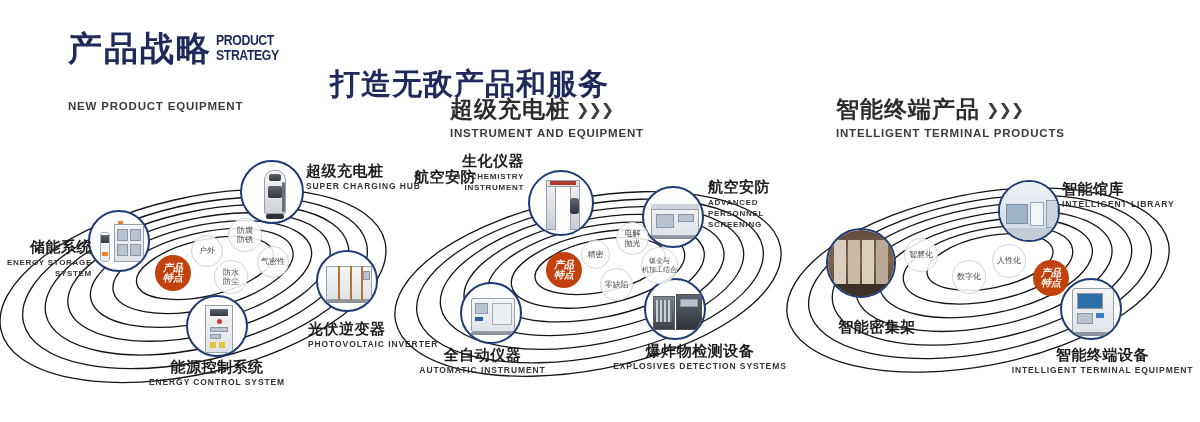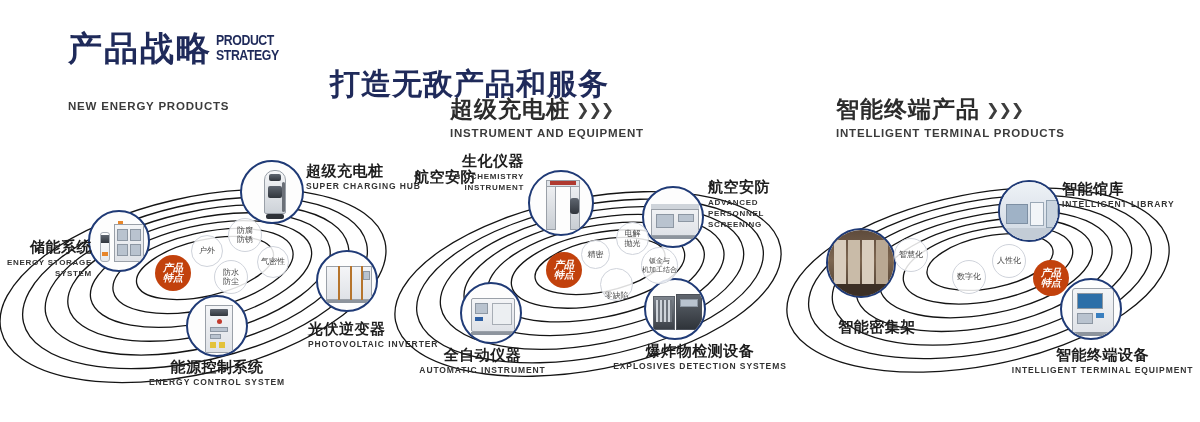--- a/index.html
+++ b/index.html
@@ -69,21 +69,21 @@
 <div id="header">
   <div class="hdr-cn">产品战略</div>
   <div class="hdr-en">
     <span>PRODUCT</span>
     <span>STRATEGY</span>
   </div>
   <div class="hdr-slogan">打造无敌产品和服务</div>
 </div>
 
 <div class="sec-title" style="left:68px;top:96px;">
-  <div class="sec-en">NEW ENERGY PRODUCTS</div>
+  <div class="sec-en">NEW PRODUCT EQUIPMENT</div>
 </div>
 
 <div class="sec-title" style="left:450px;top:96px;">
   <div class="sec-cn">
     <span>超级充电桩</span><span class="chev">❯❯❯</span>
   </div>
   <div class="sec-en">INSTRUMENT AND EQUIPMENT</div>
 </div>
 
 <div class="sec-title" style="left:836px;top:96px;">
@@ -270,21 +270,21 @@
       <span>特点</span>
     </div>
   </div>
   <div class="feat" style="left:181px;top:90px;width:29px;height:29px;">
     <div><span>精密</span></div>
   </div>
   <div class="feat" style="left:216px;top:72px;width:33px;height:33px;">
     <div><span>电解</span><br>
          <span>抛光</span></div>
   </div>
-  <div class="feat" style="left:200px;top:118px;width:33px;height:33px;align-items:flex-end;">
+  <div class="feat" style="left:200px;top:118px;width:33px;height:33px;">
     <div><span>零缺陷</span></div>
   </div>
   <div class="feat" style="left:241px;top:97px;width:37px;height:37px;font-size:7px;line-height:8.5px;">
     <div><span>钣金与</span><br>
          <span>机加工结合</span></div>
   </div>
 </div>
 
 <div class="cluster" style="left:790px;width:410px;">
 
@@ -335,21 +335,21 @@
       <div class="dev scr" style="left:15px;top:33px;width:16px;height:11px;"></div>
       <div class="dev" style="left:34px;top:33px;width:8px;height:5px;background:#3a7fbf;"></div>
       <div class="dev" style="left:10px;top:52px;width:42px;height:4px;background:#8d949d;"></div>
     </div>
   </div>
   <div class="lab c" style="left:215px;top:196px;width:195px;">
     <div class="cn">智能终端设备</div>
     <div class="en">INTELLIGENT TERMINAL EQUIPMENT</div>
   </div>
 
-  <div class="feat" style="left:104px;top:88px;width:34px;height:34px;">
+  <div class="feat" style="left:114px;top:88px;width:34px;height:34px;">
     <div><span>智慧化</span></div>
   </div>
   <div class="feat" style="left:162px;top:110px;width:34px;height:34px;">
     <div><span>数字化</span></div>
   </div>
   <div class="feat" style="left:202px;top:94px;width:34px;height:34px;">
     <div><span>人性化</span></div>
   </div>
   <div class="feat core" style="left:243px;top:110px;width:36px;height:36px;">
     <div>

